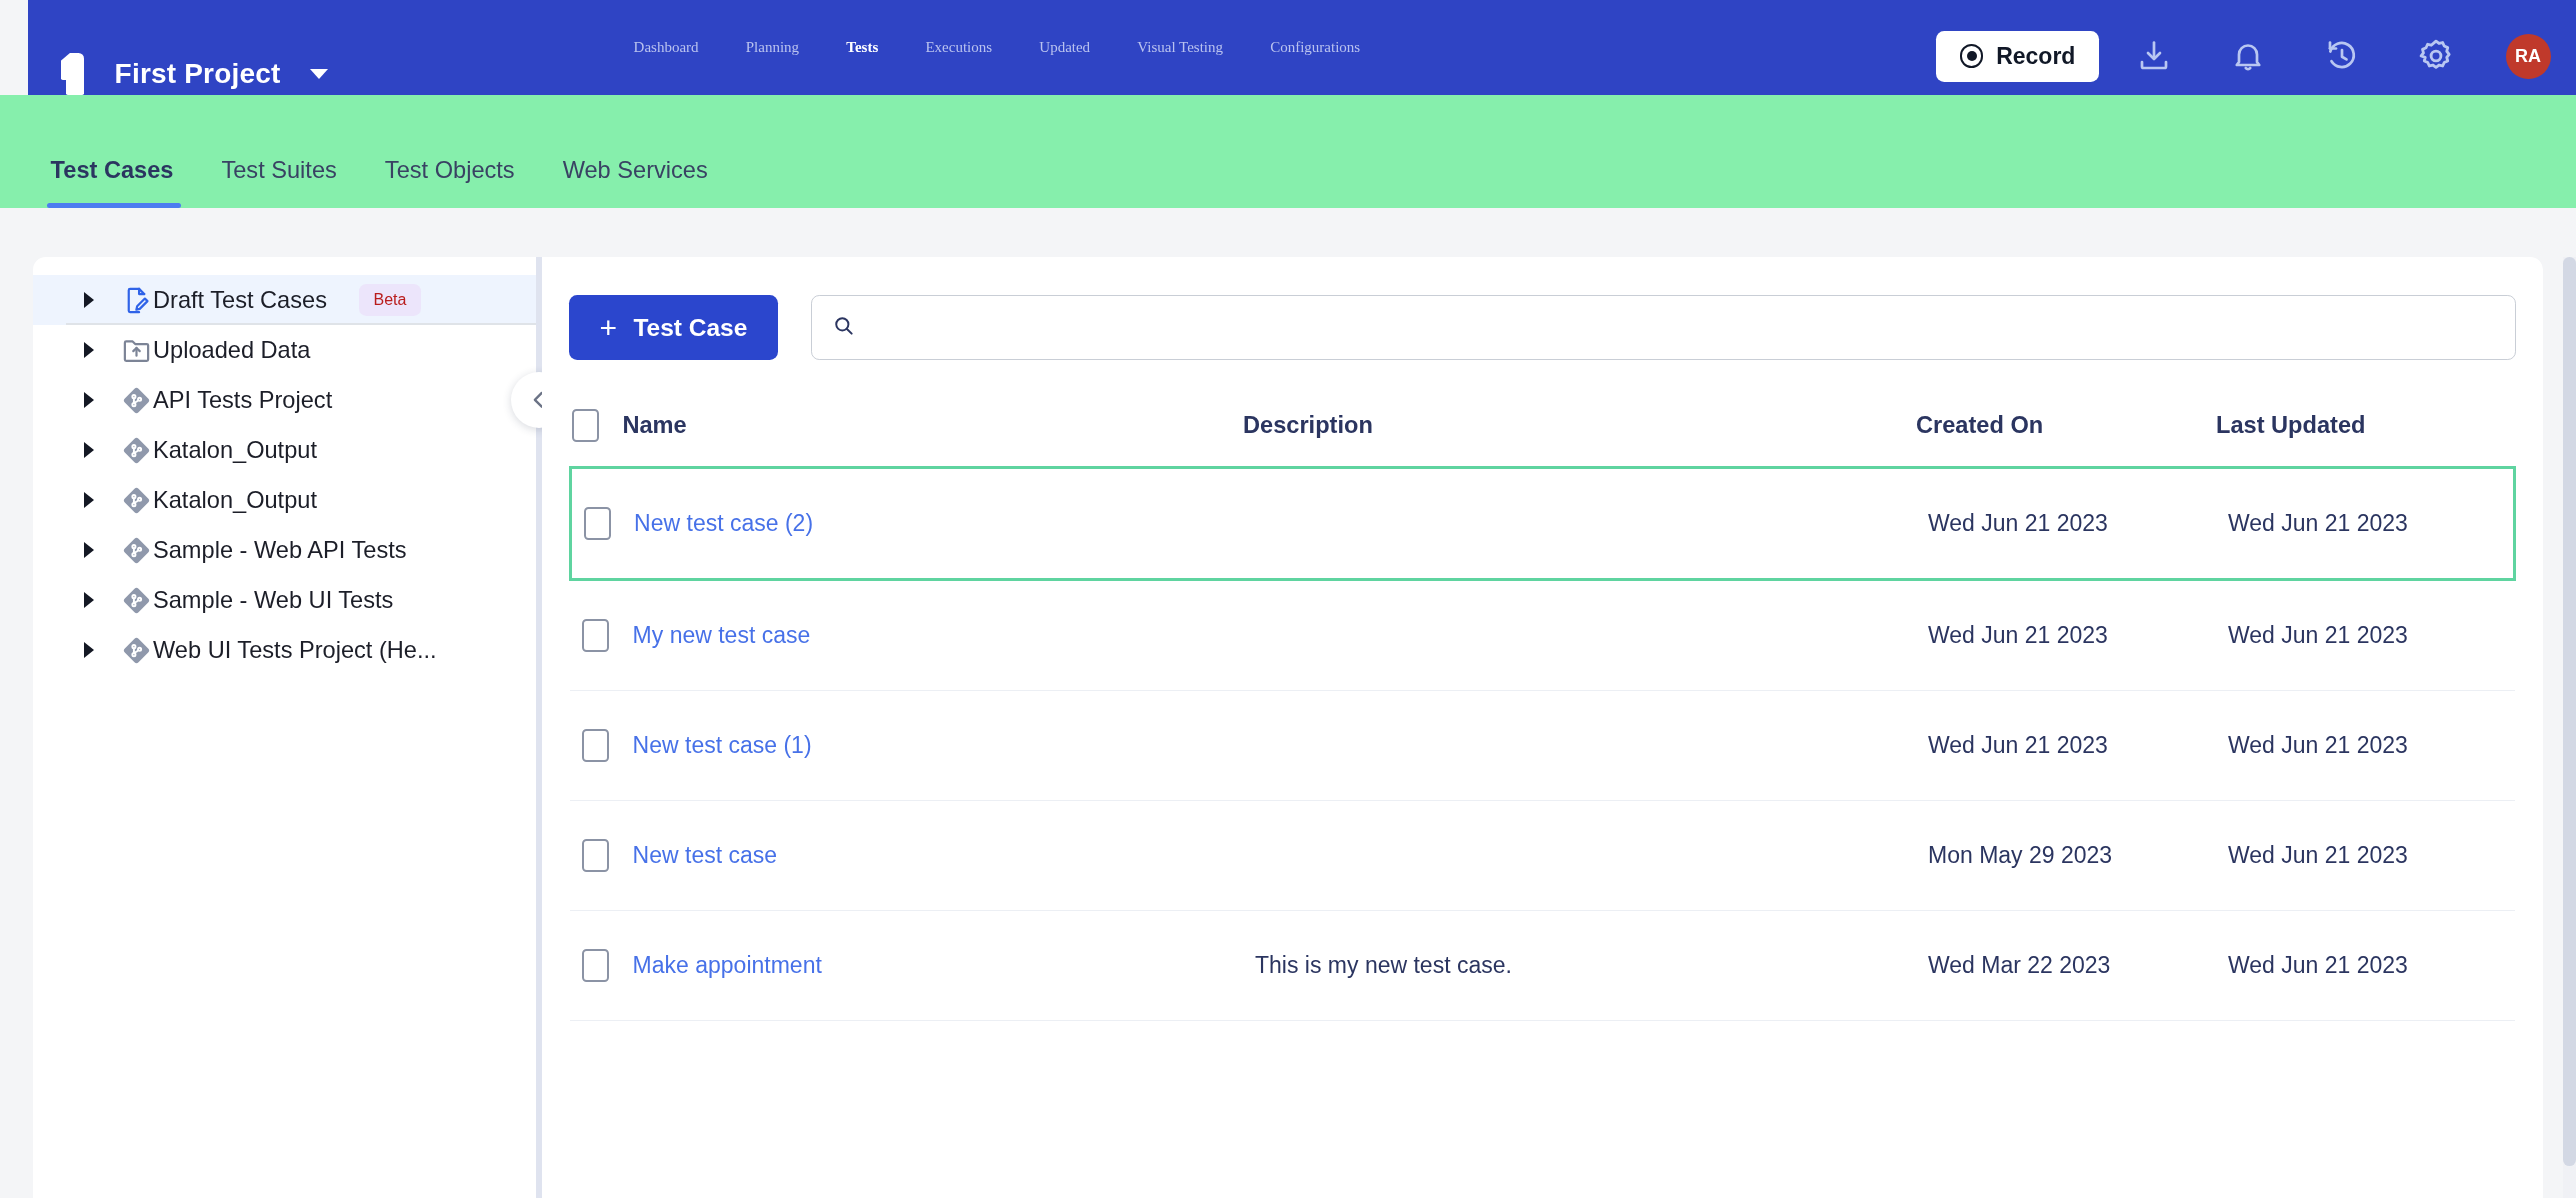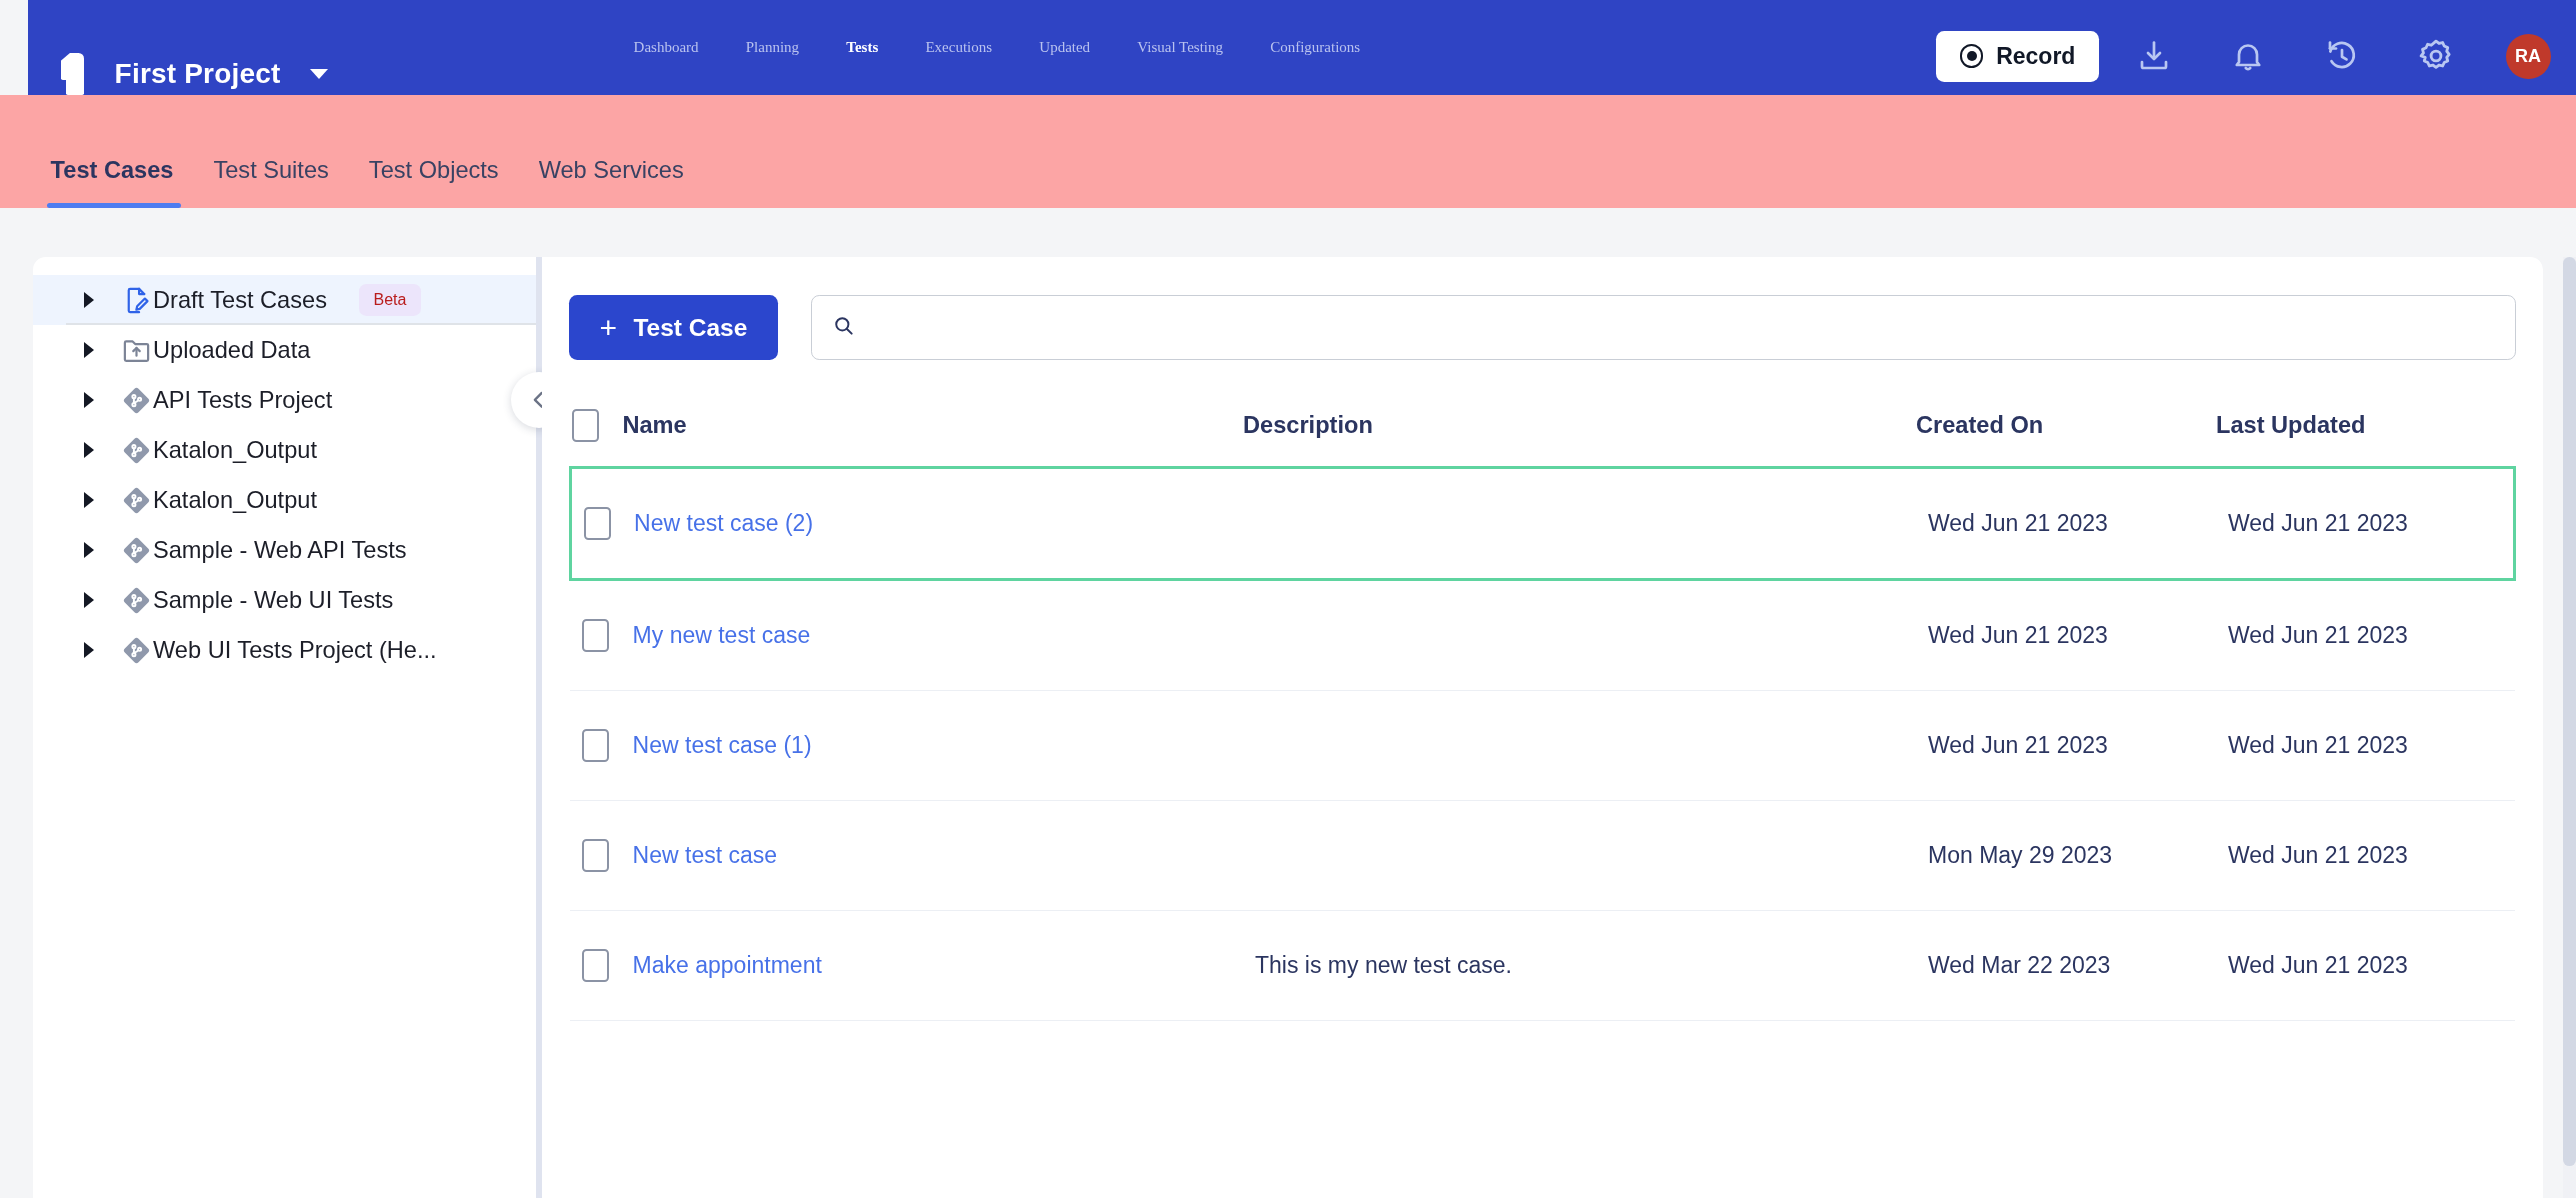--- a/index.html
+++ b/index.html
@@ -71,22 +71,22 @@
   }
   .avatar {
     width: 45px; height: 45px; border-radius: 50%; background: #c0392b;
     color: #fff; font-size: 18px; font-weight: bold;
     display: flex; align-items: center; justify-content: center;
     margin-left: 14.5px; cursor: pointer;
   }
 
   
   .subtabs {
-    height: 113px; background: #fca5a5; display: flex; align-items: flex-end;
-    padding-left: 47px; gap: 0; position: relative;
+    height: 113px; background: #86efac; display: flex; align-items: flex-end;
+    padding-left: 47px; gap: 8px; position: relative;
   }
   .subtab {
     font-size: 23.6px; color: #394263; padding: 0 20px 23.6px 20px;
     cursor: pointer; position: relative; white-space: nowrap;
   }
   .subtab:first-child { padding-left: 3.6px; }
   .subtab.active { color: #2b3560; font-weight: bold; }
   .subtab.active::after {
     content: ""; position: absolute; left: 0; right: 12.7px; bottom: 0;
     height: 5.5px; background: #4d7cf0; border-radius: 2.7px;

